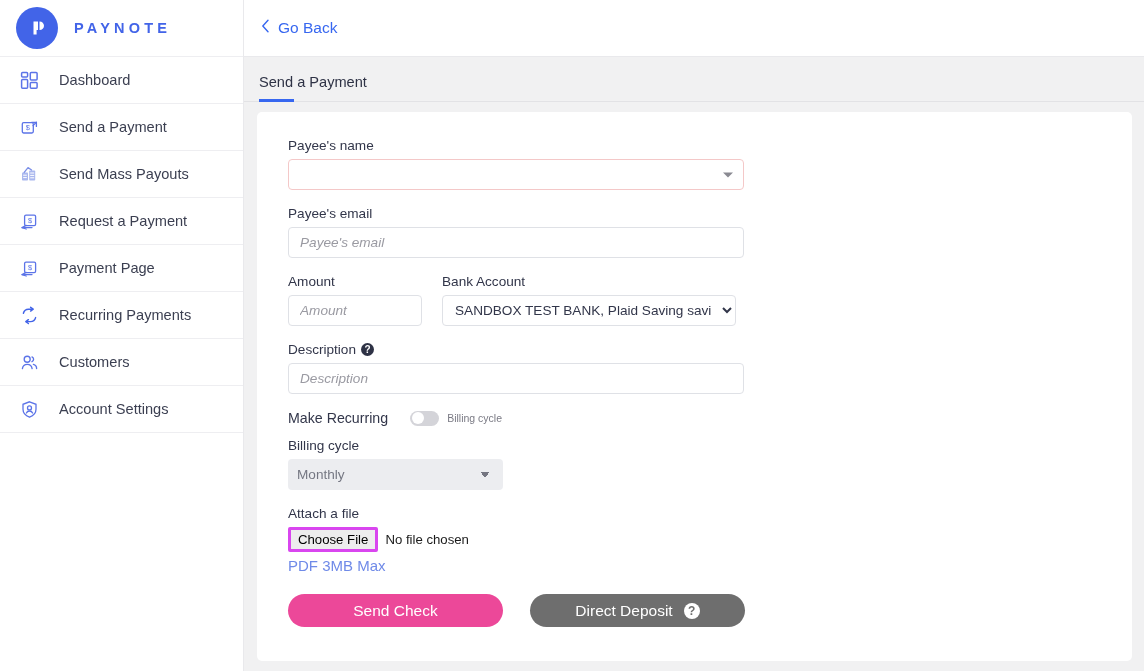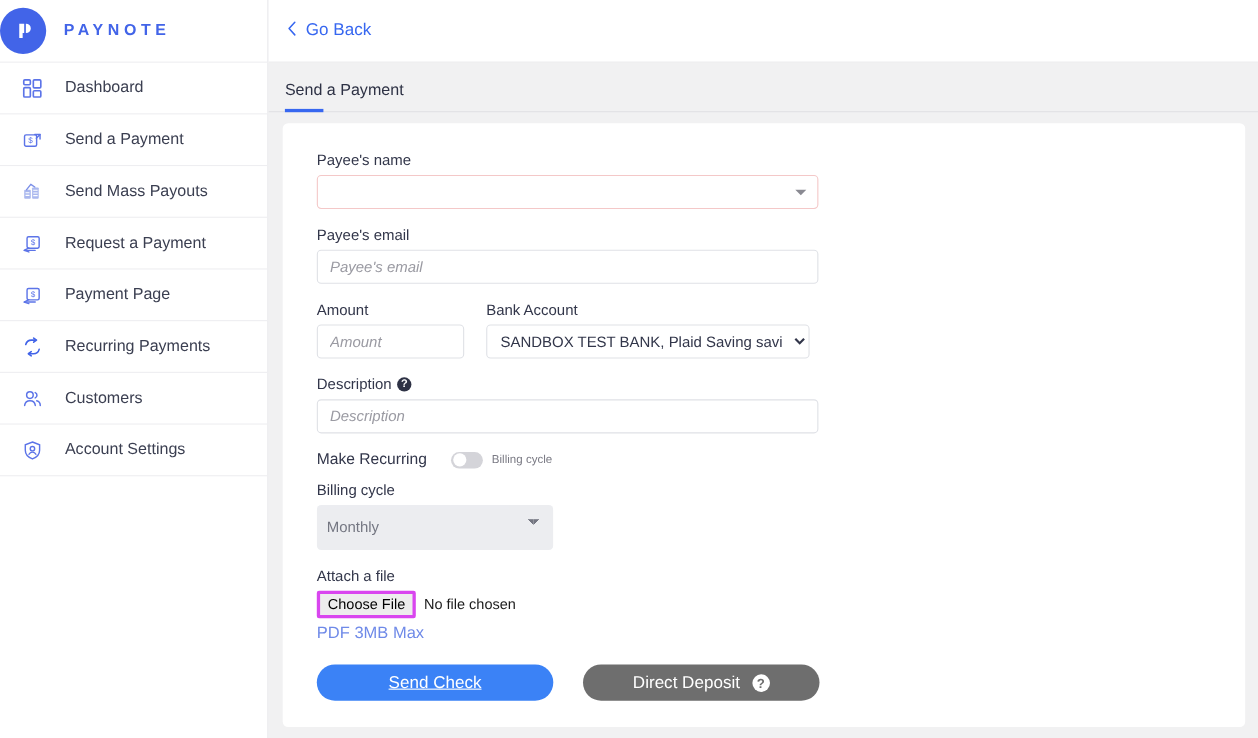--- a/index.html
+++ b/index.html
@@ -32,20 +32,21 @@
     background: #ffffff;
     border-right: 1px solid #e9e9ec;
     display: flex;
     flex-direction: column;
   }
 
   .brand {
     height: 57px;
     display: flex;
     align-items: center;
+    padding-left: 16px;
     gap: 16px;
     border-bottom: 1px solid #eeeef1;
   }
 
   .brand-mark {
     width: 42px;
     height: 42px;
     border-radius: 50%;
     background: #4264e8;
     display: flex;
@@ -266,21 +267,21 @@
     top: 1.5px; left: 2px;
     width: 12px; height: 12px;
     border-radius: 50%;
     background: #ffffff;
   }
 
   .toggle-caption { font-size: 10.5px; color: #7a7a84; }
 
   
   .select-disabled {
-    height: 41px;
+    height: 31px;
     width: 215px;
     border: none;
     border-radius: 4px;
     background: #e4e6eb;
     font-family: "Liberation Sans", sans-serif;
     font-size: 13.6px;
     color: #3a3d4d;
     padding: 0 9px;
     cursor: default;
     -webkit-appearance: none;
@@ -348,21 +349,21 @@
     font-family: "Liberation Sans", sans-serif;
     font-size: 15.5px;
     color: #ffffff;
     cursor: pointer;
     display: inline-flex;
     align-items: center;
     justify-content: center;
     gap: 11px;
   }
 
-  .btn-check   { width: 215px; background: #3b82f6; text-decoration: underline; }
+  .btn-check   { width: 215px; background: #ec4899; }
   .btn-deposit { width: 215px; background: #6e6e6e; }
 
   .btn-help {
     width: 16px; height: 16px;
     border-radius: 50%;
     background: #ffffff;
     color: #6e6e6e;
     font-size: 12px;
     font-weight: bold;
     display: inline-flex;

